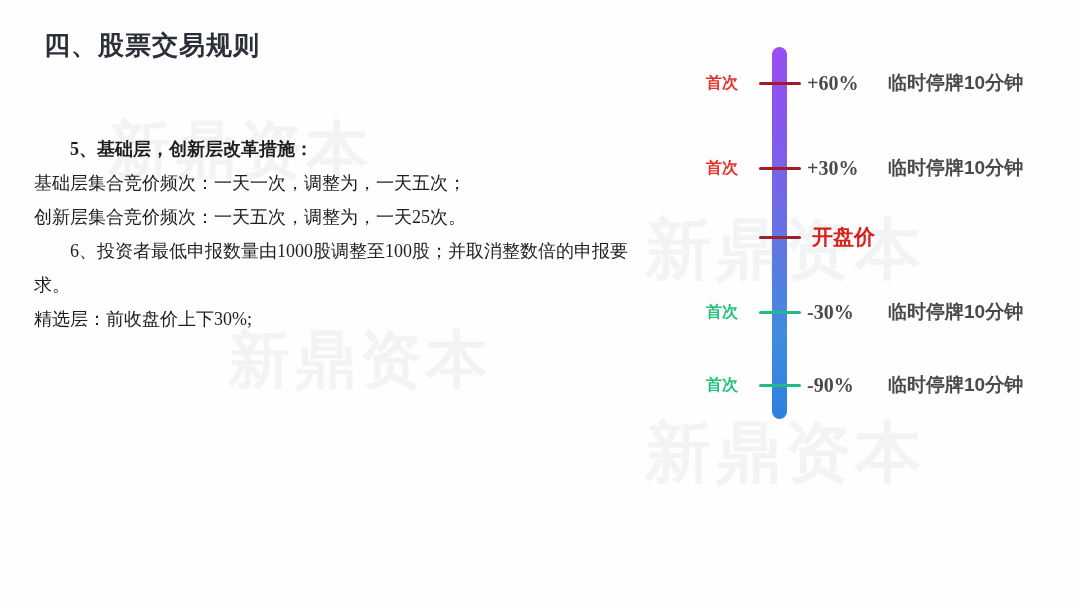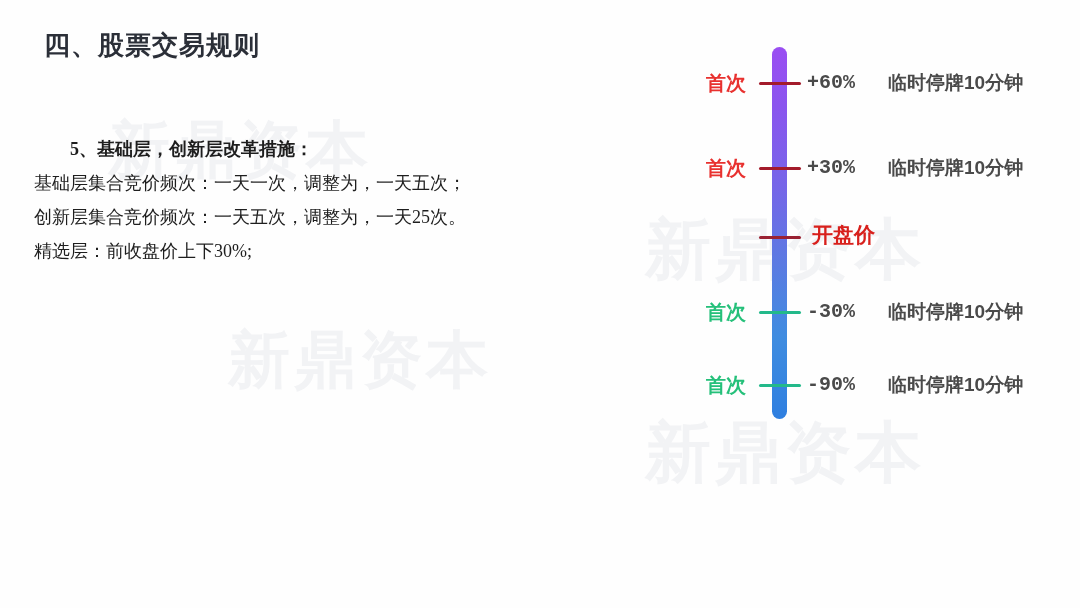--- a/index.html
+++ b/index.html
@@ -99,40 +99,40 @@
     align-items: center;
     z-index: 3;
   }
   .row .first-label {
     position: absolute;
     left: 46px;
     width: 60px;
     text-align: left;
     font-family: "Liberation Sans", "DejaVu Sans", sans-serif;
     font-weight: 700;
-    font-size: 20px;
+    font-size: 16px;
     line-height: 30px;
   }
   .row .first-label.up   { color: #e8312f; }
   .row .first-label.down { color: #25c07a; }
   .row .tick {
     position: absolute;
     left: 99px;
     top: 14px;
     width: 42px;
     height: 3px;
     border-radius: 2px;
   }
   .row .tick.up    { background: #a31b2b; }
   .row .tick.mid   { background: #9a2233; }
   .row .tick.down  { background: #23b98a; }
   .row .pct {
     position: absolute;
     left: 147px;
-    font-family: Liberation Mono, monospace;
+    font-family: Liberation Serif, serif;
     font-weight: 700;
     font-size: 20px;
     color: #4a4a4a;
     line-height: 30px;
   }
   .row .pct.open {
     color: #d8201c;
     left: 152px;
     font-size: 21px;
   }
@@ -157,20 +157,21 @@
   <div class="wm wm-b">新鼎资本</div>
   <div class="wm wm-c">新鼎资本</div>
   <div class="wm wm-d">新鼎资本</div>
 
   <div class="title">四、股票交易规则</div>
 
   <div class="body-copy" id="body-copy">
       <p class="indent bold">5、基础层，创新层改革措施：</p>
       <p>基础层集合竞价频次：一天一次，调整为，一天五次；</p>
       <p>创新层集合竞价频次：一天五次，调整为，一天25次。</p>
+      <p class="wrapline">6、投资者最低申报数量由1000股调整至100股；并取消整数倍的申报要求。</p>
       <p>精选层：前收盘价上下30%;</p>
     </div>
 
   <div class="diagram">
     <div class="bar"></div>
     <div id="diagram-rows">
         <div class="row" style="top: 68px;">
           <div class="first-label up">首次</div>
           <div class="tick up"></div>
           <div class="pct">+60%</div>

